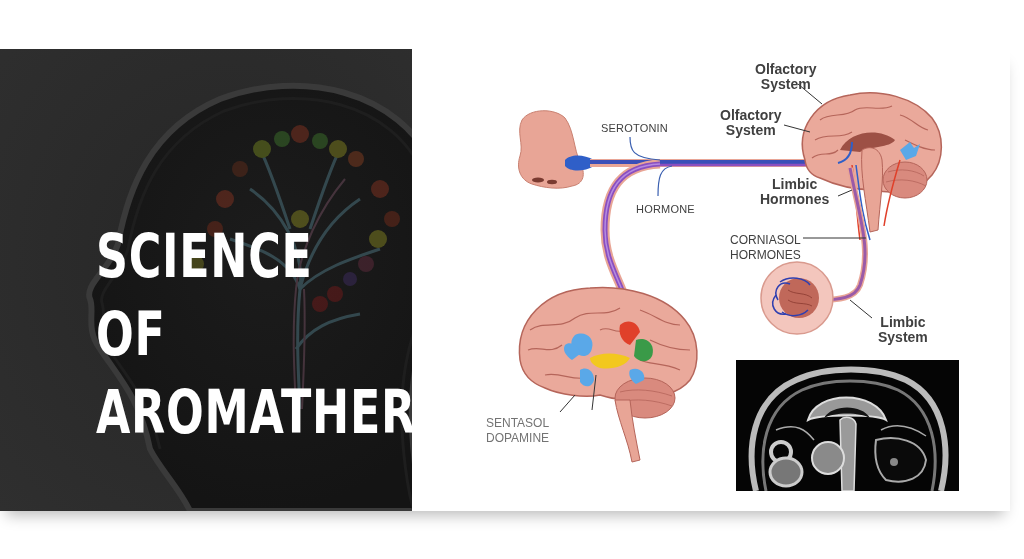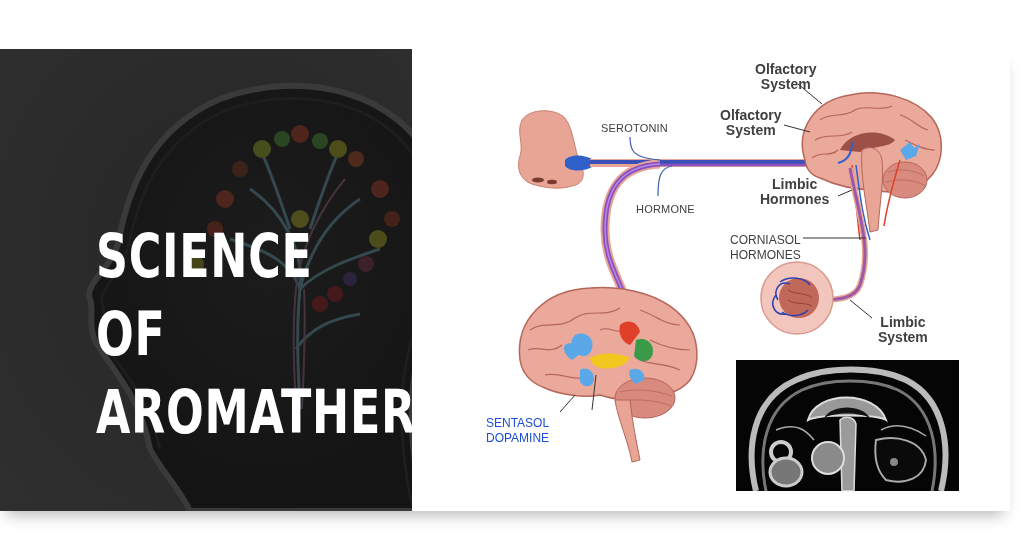--- a/index.html
+++ b/index.html
@@ -228,21 +228,21 @@
     <span style="display:block">Hormones</span>
   </div>
   <div class="lbl caps2" style="left:730px; top:164px;margin-top:20px;">
     <span style="display:block">CORNIASOL</span>
     <span style="display:block">HORMONES</span>
   </div>
   <div class="lbl bold" style="left:878px; top:266px;">
     <span style="display:block">Limbic</span>
     <span style="display:block">System</span>
   </div>
-  <div class="lbl caps2" style="left:486px; top:367px; z-index:2; color:#1d4ed8;">
+  <div class="lbl caps2" style="left:486px; top:367px; z-index:2; color:#737373;">
     <span style="display:block">SENTASOL</span>
     <span style="display:block">DOPAMINE</span>
   </div>
 
   <div class="mri">
     <svg width="223" height="131" viewBox="0 0 223 131">
       <path d="M20,131 C10,90 15,40 60,20 C90,6 140,6 170,20 C210,40 215,90 205,131" fill="none" stroke="#bbb" stroke-width="6"></path>
       <path d="M30,131 C22,92 28,48 66,30 C92,18 136,18 162,30 C198,48 204,92 196,131" fill="none" stroke="#777" stroke-width="3"></path>
       <path d="M72,60 C80,30 140,30 150,60 C140,54 84,54 72,60 Z" fill="#999" stroke="#ddd" stroke-width="2"></path>
       <path d="M88,58 C96,44 126,44 134,58 C124,52 98,52 88,58 Z" fill="#111"></path>

